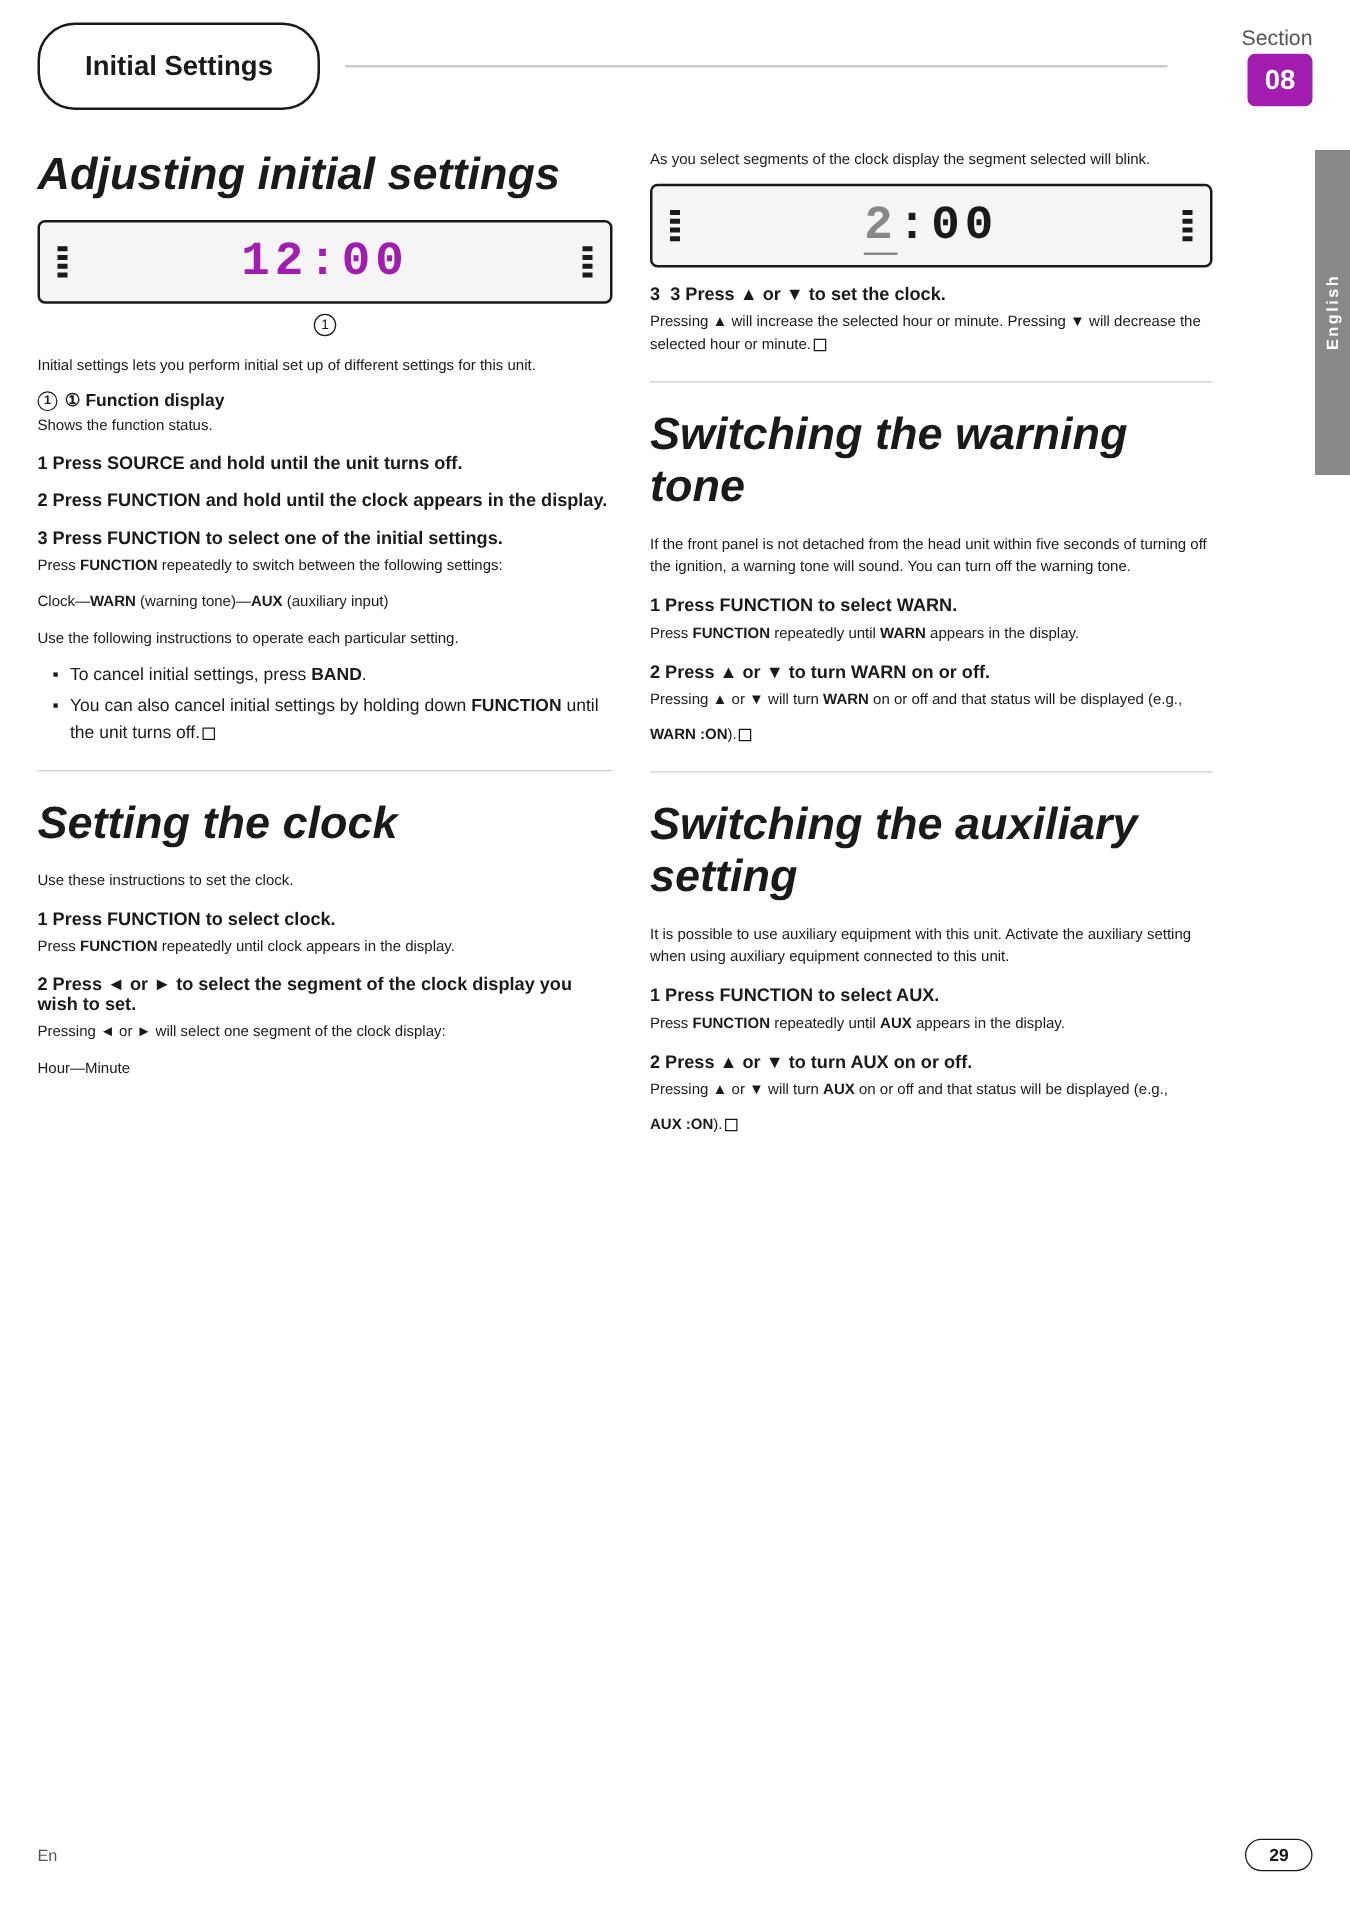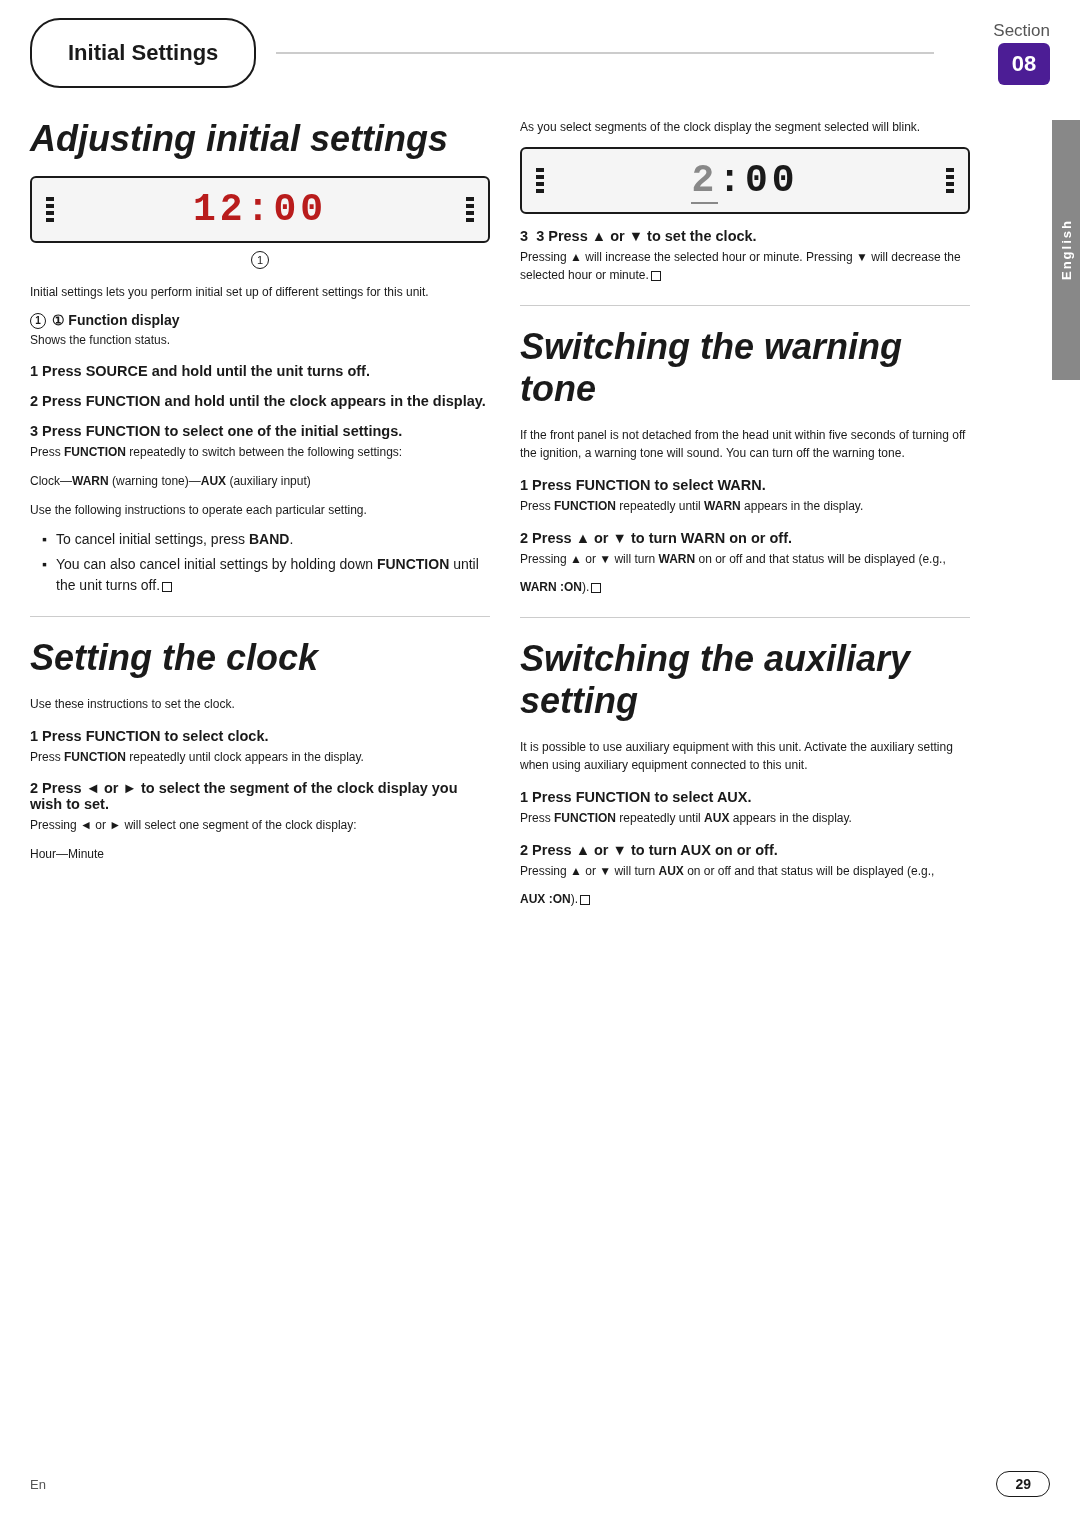--- a/index.html
+++ b/index.html
@@ -47,21 +47,21 @@
     }
 
     .section-label {
       font-size: 17px;
       color: #555;
       text-align: center;
       margin-bottom: 2px;
     }
 
     .section-number-badge {
-      background: #4c1d95;
+      background: #a21caf;
       color: #fff;
       font-size: 22px;
       font-weight: bold;
       width: 52px;
       height: 42px;
       border-radius: 6px;
       display: flex;
       align-items: center;
       justify-content: center;
       margin-left: 44px;
@@ -137,21 +137,21 @@
     .display-bar {
       width: 8px;
       height: 4px;
       background: #1a1a1a;
     }
 
     .display-clock {
       font-size: 38px;
       font-weight: bold;
       font-family: 'Courier New', monospace;
-      color: #b91c1c;
+      color: #a21caf;
       letter-spacing: 4px;
     }
 
     .display-clock-blinking {
       font-size: 38px;
       font-weight: bold;
       font-family: 'Courier New', monospace;
       color: #1a1a1a;
       letter-spacing: 4px;
     }

